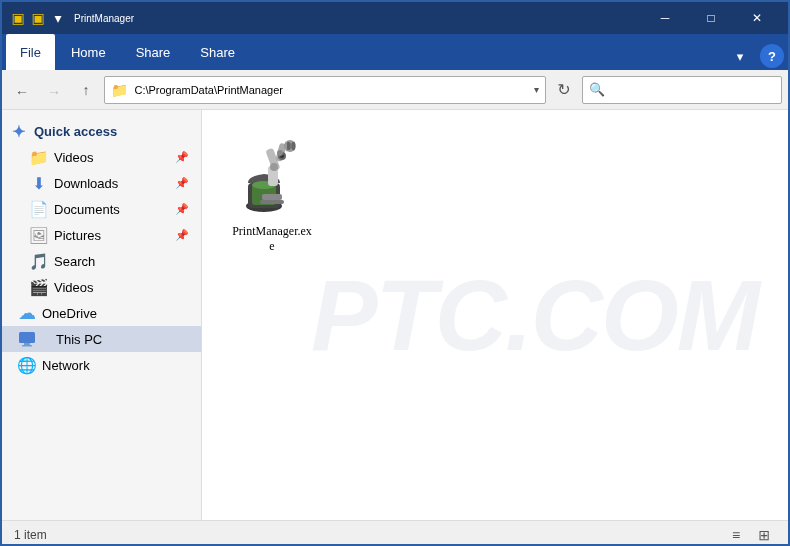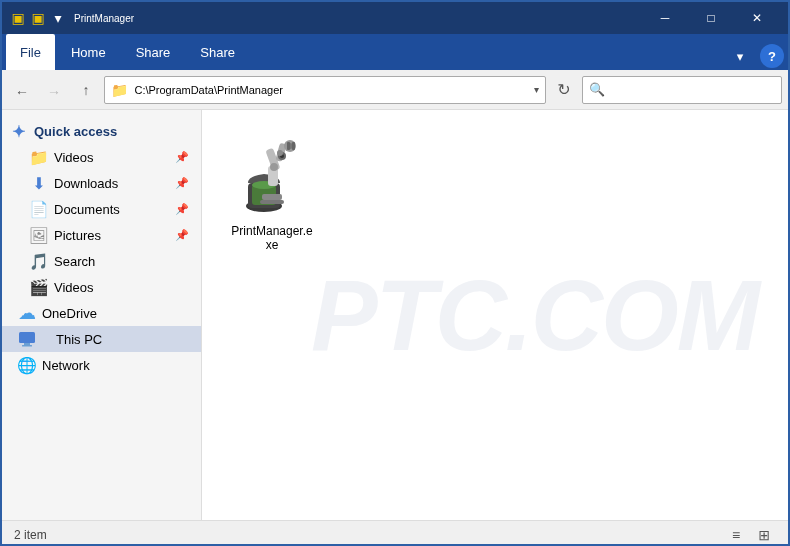--- a/index.html
+++ b/index.html
@@ -249,20 +249,21 @@
     }
     .file-item {
       display: flex;
       flex-direction: column;
       align-items: center;
       width: 100px;
       padding: 8px;
       cursor: pointer;
       border-radius: 2px;
       gap: 6px;
+      font-family: Liberation Serif, serif;
     }
     .file-thumbnail {
       width: 80px; height: 80px;
       display: flex; align-items: center; justify-content: center;
     }
     
     .exe-icon-svg { width: 80px; height: 80px; }
     .file-name {
       font-size: 12px;
       text-align: center;
@@ -439,18 +440,18 @@
             <rect x="28" y="62" width="24" height="4" rx="2" fill="#777"></rect>
           </svg>
         </div>
         <span class="file-name">PrintManager.exe</span>
       </div>
     </div>
   </div>
 </div>
 
 <div class="status-bar">
-  <span>2 item</span>
+  <span>1 item</span>
   <div class="status-right">
     <div class="view-btn">≡</div>
     <div class="view-btn">⊞</div>
   </div>
 </div>
 
 </body></html>

